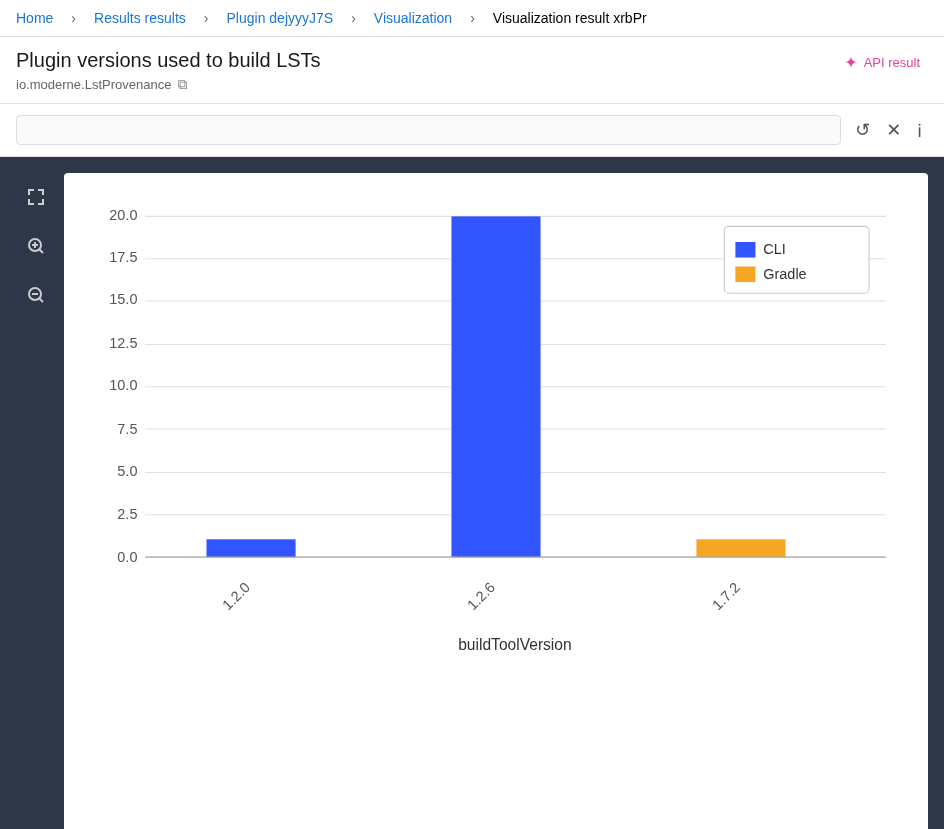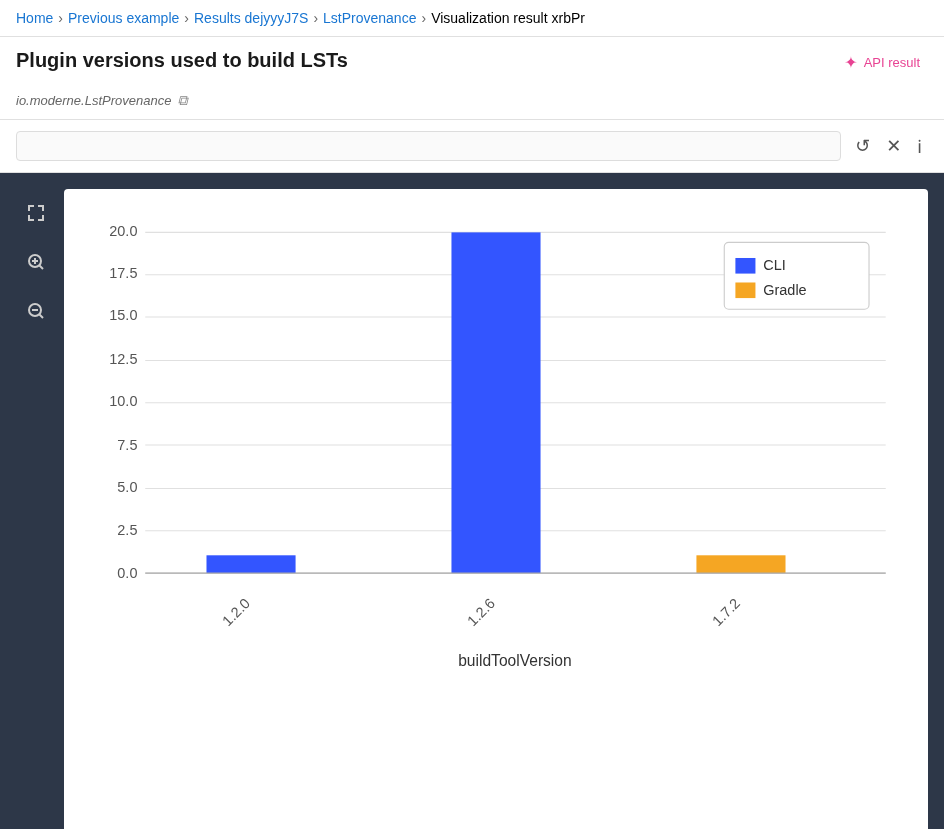--- a/index.html
+++ b/index.html
@@ -13,21 +13,21 @@
 
     
     .breadcrumb {
       display: flex;
       align-items: flex-end;
       padding: 10px 16px;
       font-size: 14px;
       background: #fff;
       border-bottom: 1px solid #e0e0e0;
       flex-wrap: wrap;
-      gap: 1px;
+      gap: 14px;
     }
     .breadcrumb a {
       color: #1976d2;
       text-decoration: none;
       cursor: pointer;
     }
     .breadcrumb .sep {
       color: #666;
       margin: 0 4px;
     }
@@ -40,31 +40,30 @@
       background: #fff;
       padding: 12px 16px 10px 16px;
       border-bottom: 1px solid #e0e0e0;
       display: flex;
       align-items: flex-start;
       justify-content: space-between;
     }
     .page-header-left {}
     .page-title {
       font-size: 20px;
-      font-weight: 700;
+      font-weight: 400;
       color: #1a1a1a;
-      margin-bottom: 20px;
+      margin-bottom: 4px;
     }
     .page-subtitle {
       font-size: 13px;
       color: #666;
       display: flex;
       align-items: center;
       gap: 6px;
-      font-style: italic;
     }
     .copy-icon {
       cursor: pointer;
       color: #888;
       font-size: 14px;
     }
     .api-example-btn {
       display: flex;
       align-items: center;
       gap: 6px;
@@ -157,25 +156,25 @@
       width: 100%;
       height: 100%;
     }
   </style>
 </head>
 <body>
 
 <nav class="breadcrumb">
   <a>Home</a>
   <span class="sep">›</span>
-  <a>Previous example</a>
-  <span class="sep">›</span>
-  <a>Results dejyyyJ7S</a>
-  <span class="sep">›</span>
-  <a>LstProvenance</a>
+  <a>Results results</a>
+  <span class="sep">›</span>
+  <a>Plugin dejyyyJ7S</a>
+  <span class="sep">›</span>
+  <a>Visualization</a>
   <span class="sep">›</span>
   <span class="current">Visualization result xrbPr</span>
 </nav>
 
 <div class="page-header">
   <div class="page-header-left">
     <div class="page-title">Plugin versions used to build LSTs</div>
     <div class="page-subtitle">
       <span>io.moderne.LstProvenance</span>
       <span class="copy-icon" title="Copy">⧉</span>

